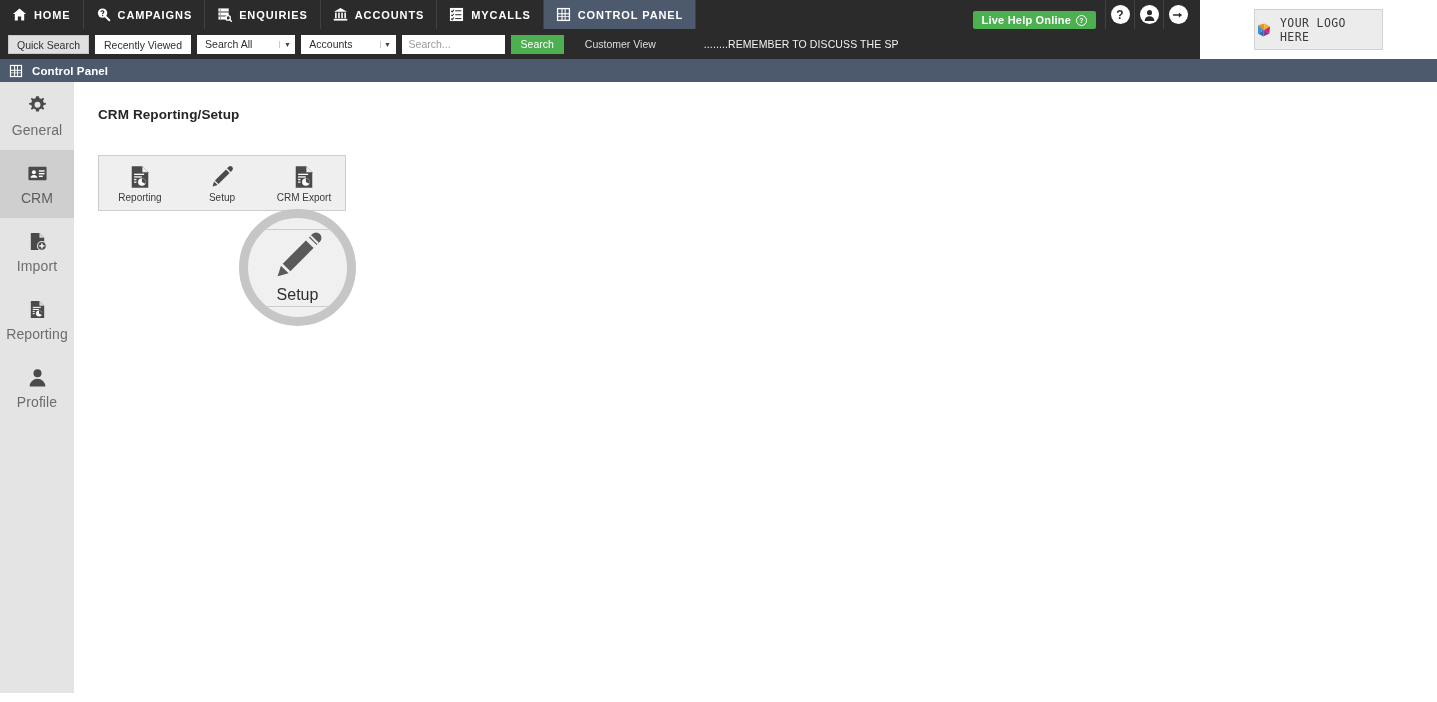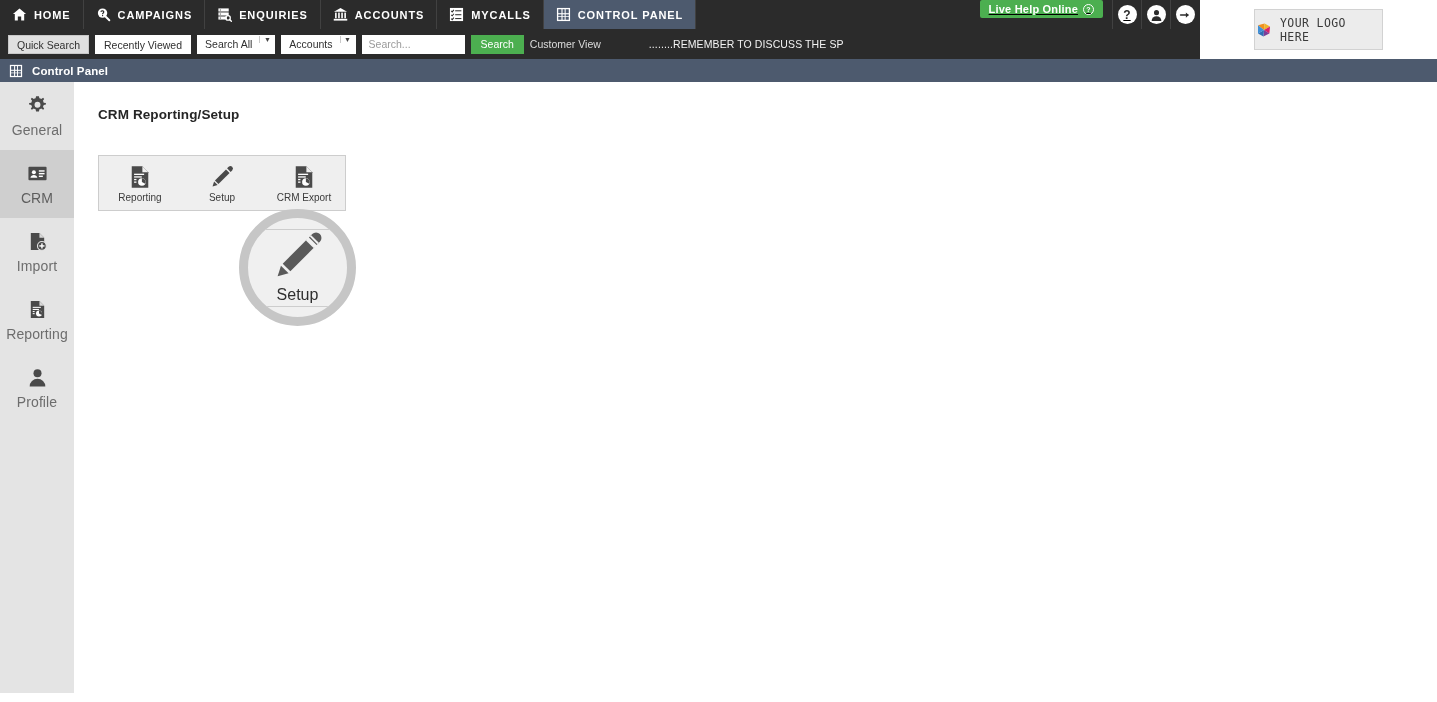--- a/index.html
+++ b/index.html
@@ -27,22 +27,22 @@
     border-right:1px solid #414141;
     cursor:pointer; white-space:nowrap;
     background:transparent;
   }
   .nav-tab:first-child { border-left:none; }
   .nav-tab.active { background:#4d5a6e; }
   .nav-tab .nav-ico { width:15px; height:15px; display:block; flex:0 0 15px; }
   .nav-tab .nav-ico svg { display:block; }
 
   .topnav-right {
-    position:absolute; right:1px; top:0; height:29px;
-    display:flex; align-items:flex-start;text-decoration:underline;
+    position:absolute; right:8px; top:0; height:29px;
+    display:flex; align-items:flex-end;
   }
   .livehelp {
     background:#4caf50; color:#fff; font-size:11px; font-weight:bold;
     height:18px; padding:0 9px; display:flex; align-items:center; gap:5px;
     border-radius:2px; margin-right:9px; cursor:pointer;
     letter-spacing:0.2px;
   }
   .livehelp .lh-badge {
     width:11px;height:11px;border-radius:50%;
     border:1px solid #fff; display:flex;align-items:center;justify-content:center;
@@ -65,40 +65,41 @@
     display:flex; align-items:center; gap:6px; padding-left:8px;
   }
   .btn-flat {
     height:19px; padding:0 8px; font-size:10.5px; line-height:19px;
     background:#e0e0e0; color:#303030; border:1px solid #c8c8c8;
     cursor:pointer; white-space:nowrap;
   }
   .btn-flat.white { background:#ffffff; border-color:#ffffff; }
   .select-box {
     height:19px; background:#ffffff; border:1px solid #ffffff;
-    display:flex; align-items:flex-start; font-size:10.5px; color:#303030;
+    display:flex; align-items:center; font-size:10.5px; color:#303030;
     cursor:pointer;
+    gap:20px;
   }
   .select-box .sel-label { padding:0 7px; line-height:17px; white-space:nowrap; }
   .select-box .sel-arrow {
     width:15px; border-left:1px solid #c9c9c9;
     display:flex;align-items:center;justify-content:center;
     font-size:7px; color:#444; line-height:1;
   }
   .search-input {
     height:19px; width:103px; background:#ffffff; border:1px solid #ffffff;
     font-size:10.5px; color:#8a8a8a; padding:0 6px; font-family:"Liberation Sans", sans-serif;
   }
   .search-input::placeholder { color:#9a9a9a; }
   .btn-search {
     height:19px; padding:0 10px; background:#4caf50; color:#fff;
     font-size:10.5px; line-height:19px; border:none; cursor:pointer;
     font-family:"Liberation Sans", sans-serif;
   }
-  .cust-view { color:#dcdcdc; font-size:10.5px; margin-left:0; white-space:nowrap; }
+  .cust-view { color:#dcdcdc; font-size:10.5px; margin-left:15px; white-space:nowrap; }
   .marquee-wrap {
     margin-left:42px; overflow:hidden; flex:1 1 auto; height:20px;
     display:flex; align-items:center;
   }
   .marquee {
     color:#f2f2f2; font-size:10.5px; font-weight:normal; white-space:nowrap;
     letter-spacing:0.1px;
   }
 
   

